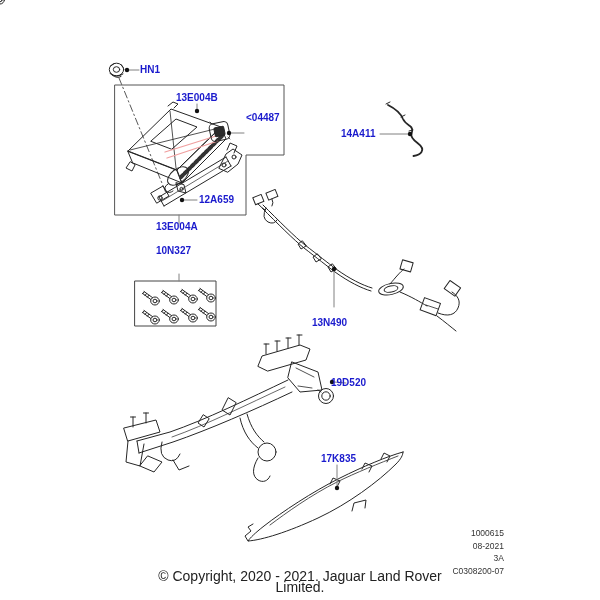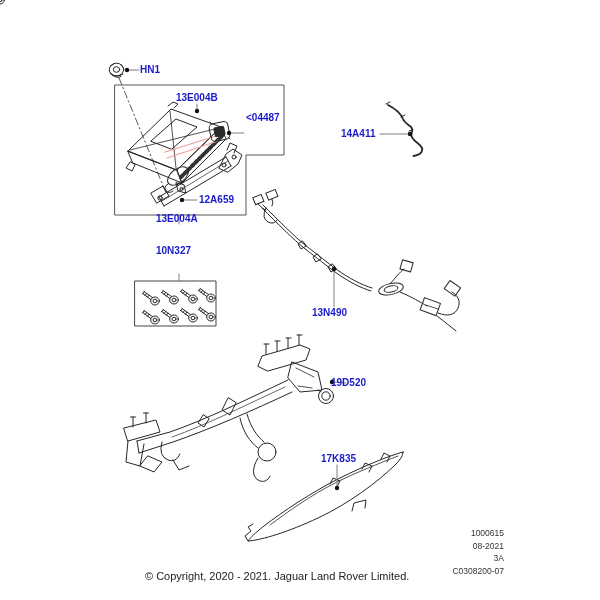--- a/index.html
+++ b/index.html
@@ -4,22 +4,22 @@
 <style>
   html,body{margin:0;padding:0;background:#fff;}
   #stage{position:relative;width:600px;height:600px;background:#ffffff;overflow:hidden;
          font-family:"Liberation Sans","DejaVu Sans",sans-serif;}
   #art{position:absolute;left:0;top:0;}
   .plabel{position:absolute;color:#1a1acd;font-size:10px;font-weight:bold;
           white-space:nowrap;cursor:pointer;line-height:10px;}
   .codes{position:absolute;left:398px;top:527px;width:106px;text-align:right;
          color:#333;font-size:8.5px;line-height:12.5px;}
   .codes span{display:block;}
-  .copyright{position:absolute;left:145px;top:571px;width:310px;text-align:left;
-             color:#222;font-size:11px;line-height:11px;}
+  .copyright{position:absolute;left:145px;top:571px;width:310px;text-align:center;
+             color:#222;font-size:14px;line-height:11px;}
 </style>
 </head>
 <body>
 
 <div id="stage">
 
   <svg id="art" width="600" height="600" viewBox="0 0 600 600" fill="none" stroke="#262626" stroke-width="1" stroke-linecap="round" stroke-linejoin="round">
 
     <g>
       <ellipse cx="116.5" cy="69.5" rx="7.2" ry="6.3"></ellipse>
@@ -166,23 +166,23 @@
       <circle cx="334" cy="269" r="2.2"></circle>
       <circle cx="332" cy="382" r="2.2"></circle>
       <circle cx="337" cy="488" r="2.2"></circle>
     </g>
   </svg>
 
   <div class="plabel" style="left:140px;top:65px">HN1</div>
   <div class="plabel" style="left:176px;top:93px">13E004B</div>
   <div class="plabel" style="left:246px;top:113px">&lt;04487</div>
   <div class="plabel" style="left:199px;top:195px">12A659</div>
-  <div class="plabel" style="left:156px;top:214px">13E004A</div>
+  <div class="plabel" style="left:156px;top:222px">13E004A</div>
   <div class="plabel" style="left:341px;top:129px">14A411</div>
-  <div class="plabel" style="left:312px;top:308px">13N490</div>
+  <div class="plabel" style="left:312px;top:318px">13N490</div>
   <div class="plabel" style="left:156px;top:246px">10N327</div>
   <div class="plabel" style="left:331px;top:378px">19D520</div>
   <div class="plabel" style="left:321px;top:454px">17K835</div>
 
   <div class="codes">
     <span>1000615</span>
     <span>08-2021</span>
     <span>3A</span>
     <span>C0308200-07</span>
   </div>

